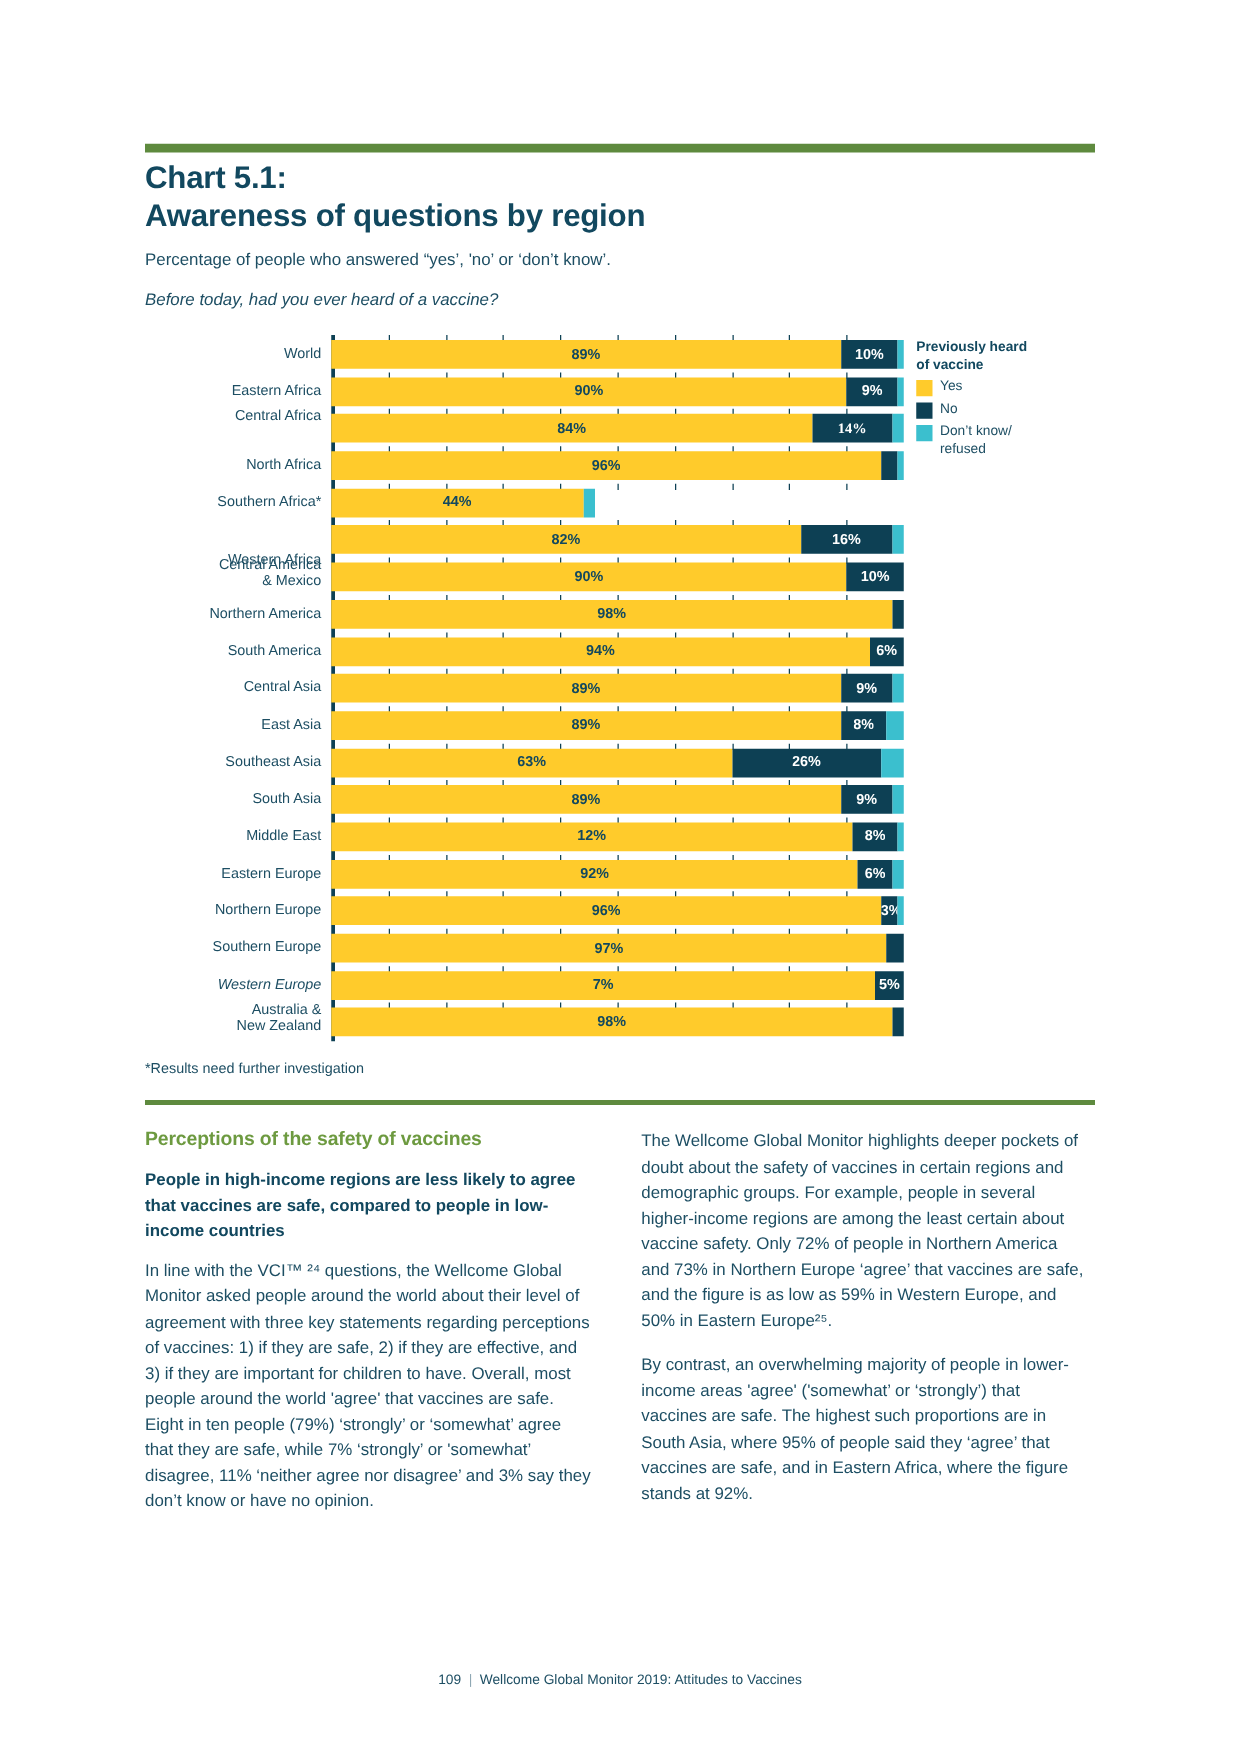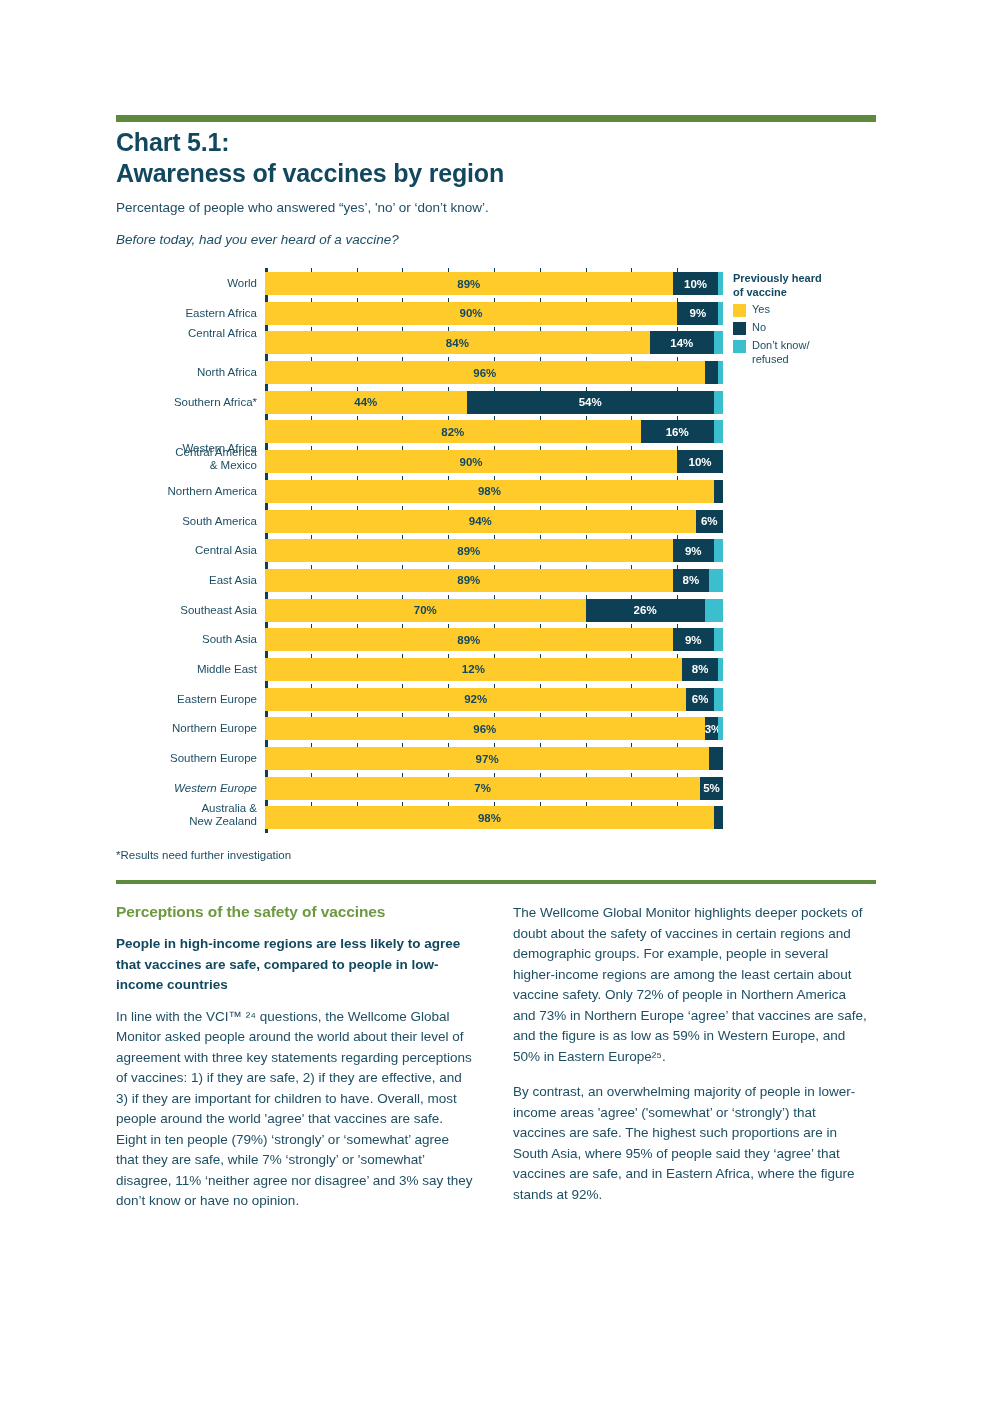--- a/index.html
+++ b/index.html
@@ -125,21 +125,21 @@
   #footer .divider { color: #8fa8b4; margin: 0 6px; }
 </style>
 </head>
 <body>
 
 <div class="page">
 
   <div class="rule-green" id="top-rule"></div>
 
   <div class="chart-num">Chart 5.1:</div>
-  <div class="chart-title">Awareness of vaccines by region</div>
+  <div class="chart-title">Awareness of questions by region</div>
   <div class="chart-sub">Percentage of people who answered “yes’, 'no’ or ‘don’t know’.</div>
   <div class="chart-question">Before today, had you ever heard of a vaccine?</div>
 
   <div id="chart-area">
     <div class="plot">
       <div class="axis-line"></div>
       <div class="rows" id="rows">
           <div class="row">
             <div class="ticks">
               <span class="tick" style="left: 45.8px; top: 0px; transform: none;"></span>
@@ -196,21 +196,21 @@
               <span class="tick" style="left: 274.8px; top: 0px; transform: none;"></span>
               <span class="tick" style="left: 320.6px; top: 0px; transform: none;"></span>
               <span class="tick" style="left: 366.4px; top: 0px; transform: none;"></span>
               <span class="tick" style="left: 412.2px; top: 0px; transform: none;"></span>
             </div>
             <div class="cat-label" style="top: 0;">Central Africa</div>
             <div class="bar-row" style="position: absolute; left: 0px; top: 4px; width: 458px;">
               <div class="seg yes" style="width: 384.72px; background: rgb(255, 203, 43);">
                 <span class="v">84%</span>
               </div>
-              <div class="seg no" style="width: 64.12px; background: rgb(13, 64, 84);">
+              <div class="seg no" style="width: 64.12px; background: rgb(13, 64, 84); font-family: Liberation Serif, serif;">
                 <span class="v">14%</span>
               </div>
               <div class="seg dk" style="width: 9.16px; background: rgb(59, 191, 206);"></div>
             </div>
           </div>
           <div class="row">
             <div class="ticks">
               <span class="tick" style="left: 45.8px; top: 0px; transform: none;"></span>
               <span class="tick" style="left: 91.6px; top: 0px; transform: none;"></span>
               <span class="tick" style="left: 137.4px; top: 0px; transform: none;"></span>
@@ -240,23 +240,20 @@
               <span class="tick" style="left: 274.8px; top: 0px; transform: none;"></span>
               <span class="tick" style="left: 320.6px; top: 0px; transform: none;"></span>
               <span class="tick" style="left: 366.4px; top: 0px; transform: none;"></span>
               <span class="tick" style="left: 412.2px; top: 0px; transform: none;"></span>
             </div>
             <div class="cat-label" style="top: 9px;">Southern Africa*</div>
             <div class="bar-row" style="position: absolute; left: 0px; top: 4px; width: 458px;">
               <div class="seg yes" style="width: 201.52px; background: rgb(255, 203, 43);">
                 <span class="v">44%</span>
               </div>
-              <div class="seg no" style="width: 247.32px; background: rgb(13, 64, 84);">
-                <span class="v">54%</span>
-              </div>
               <div class="seg dk" style="width: 9.16px; background: rgb(59, 191, 206);"></div>
             </div>
           </div>
           <div class="row">
             <div class="ticks">
               <span class="tick" style="left: 45.8px; top: 0px; transform: none;"></span>
               <span class="tick" style="left: 91.6px; top: 0px; transform: none;"></span>
               <span class="tick" style="left: 137.4px; top: 0px; transform: none;"></span>
               <span class="tick" style="left: 183.2px; top: 0px; transform: none;"></span>
               <span class="tick" style="left: 229px; top: 0px; transform: none;"></span>
@@ -394,21 +391,21 @@
               <span class="tick" style="left: 183.2px; top: 0px; transform: none;"></span>
               <span class="tick" style="left: 229px; top: 0px; transform: none;"></span>
               <span class="tick" style="left: 274.8px; top: 0px; transform: none;"></span>
               <span class="tick" style="left: 320.6px; top: 0px; transform: none;"></span>
               <span class="tick" style="left: 366.4px; top: 0px; transform: none;"></span>
               <span class="tick" style="left: 412.2px; top: 0px; transform: none;"></span>
             </div>
             <div class="cat-label" style="top: 9px;">Southeast Asia</div>
             <div class="bar-row" style="position: absolute; left: 0px; top: 4px; width: 458px;">
               <div class="seg yes" style="width: 320.6px; background: rgb(255, 203, 43);">
-                <span class="v">70%</span>
+                <span class="v">63%</span>
               </div>
               <div class="seg no" style="width: 119.08px; background: rgb(13, 64, 84);">
                 <span class="v">26%</span>
               </div>
               <div class="seg dk" style="width: 18.32px; background: rgb(59, 191, 206);"></div>
             </div>
           </div>
           <div class="row">
             <div class="ticks">
               <span class="tick" style="left: 45.8px; top: 0px; transform: none;"></span>
@@ -600,14 +597,17 @@
       </div>
   </div>
 
   <div class="col" id="col-right">
     <div id="right-paras">
         <p class="body">The Wellcome Global Monitor highlights deeper pockets of doubt about the safety of vaccines in certain regions and demographic groups. For example, people in several higher-income regions are among the least certain about vaccine safety. Only 72% of people in Northern America and 73% in Northern Europe ‘agree’ that vaccines are safe, and the figure is as low as 59% in Western Europe, and 50% in Eastern Europe²⁵.</p>
         <p class="body">By contrast, an overwhelming majority of people in lower-income areas 'agree' ('somewhat’ or ‘strongly’) that vaccines are safe. The highest such proportions are in South Asia, where 95% of people said they ‘agree’ that vaccines are safe, and in Eastern Africa, where the figure stands at 92%.</p>
       </div>
   </div>
 
+  <div id="footer">
+    <span class="pnum">109</span><span class="divider">|</span><span>Wellcome Global Monitor 2019: Attitudes to Vaccines</span>
+  </div>
 
 </div>
 
 </body></html>

